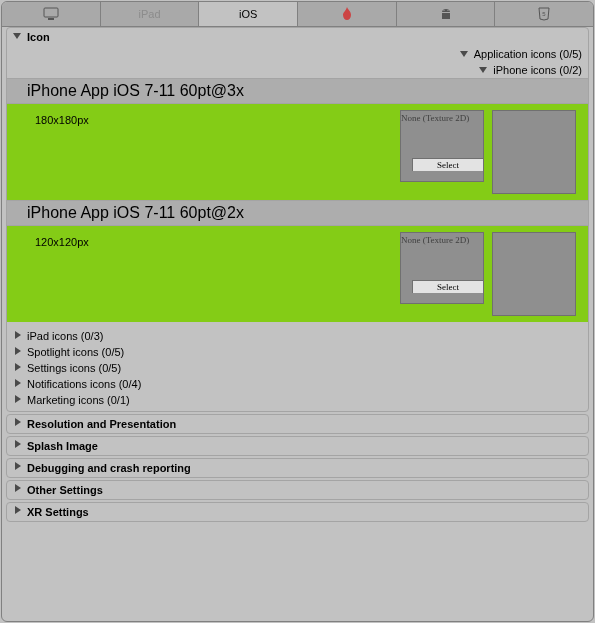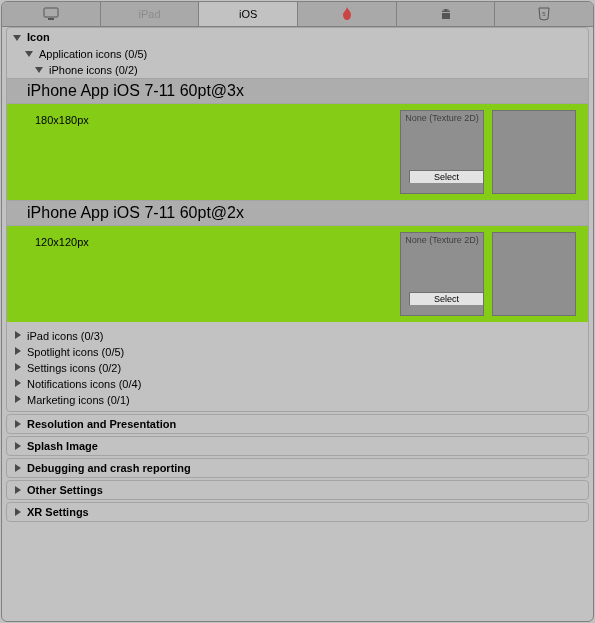--- a/index.html
+++ b/index.html
@@ -58,21 +58,21 @@
     padding: 0 4px 4px 4px;
   }
   .section {
     border: 1px solid #a4a4a4;
     border-radius: 4px;
     background: #c2c2c2;
     margin-bottom: 2px;
   }
   .section-header {
     display: flex;
-    align-items: flex-end;
+    align-items: flex-start;
     padding: 3px 6px;
     cursor: pointer;
   }
   .section-header.bold { font-weight: bold; }
   .fold {
     width: 10px;
     height: 10px;
     margin-right: 4px;
     display: inline-flex;
     flex-shrink: 0;
@@ -93,20 +93,21 @@
     border-top: 4px solid transparent;
     border-bottom: 4px solid transparent;
     border-left: 6px solid #4a4a4a;
     margin-left: 2px;
   }
   .sub-row {
     display: flex;
     align-items: center;
     padding: 2px 6px 2px 6px;
     cursor: pointer;
+    justify-content: flex-end;
   }
   .indent1 { padding-left: 20px; }
   .indent2 { padding-left: 32px; }
   
   .slot-header {
     background: #adadad;
     padding: 3px 6px 3px 20px;
     border-top: 1px solid #a4a4a4;
     border-bottom: 1px solid #a4a4a4;
     font-size: 16px;
@@ -120,31 +121,32 @@
   .slot-label {
     flex: 1;
     padding-top: 4px;
   }
   .slot-picker-wrap {
     display: flex;
     gap: 8px;
   }
   .texture-picker {
     width: 84px;
-    height: 84px;
+    height: 72px;
     background: #8f8f8f;
     border: 1px solid #707070;
     position: relative;
     display: flex;
     flex-direction: column;
-    align-items: center;
+    align-items: flex-start;
     font-size: 9px;
     color: #404040;
     text-align: center;
     line-height: 1.2;
+    font-family: Liberation Serif, serif;
   }
   .texture-picker .t-label {
     padding-top: 2px;
   }
   .select-btn {
     position: absolute;
     bottom: 10px;
     right: 0;
     background: #e3e3e3;
     border: 1px solid #707070;
@@ -255,21 +257,21 @@
       <div class="cat-row indent2">
         <span class="fold tri-right"></span>
         <span>iPad icons (0/3)</span>
       </div>
       <div class="cat-row indent1">
         <span class="fold tri-right"></span>
         <span>Spotlight icons (0/5)</span>
       </div>
       <div class="cat-row indent1">
         <span class="fold tri-right"></span>
-        <span>Settings icons (0/2)</span>
+        <span>Settings icons (0/5)</span>
       </div>
       <div class="cat-row indent1">
         <span class="fold tri-right"></span>
         <span>Notifications icons (0/4)</span>
       </div>
       <div class="cat-row indent1" style="padding-bottom:5px;">
         <span class="fold tri-right"></span>
         <span>Marketing icons (0/1)</span>
       </div>
     </div>

